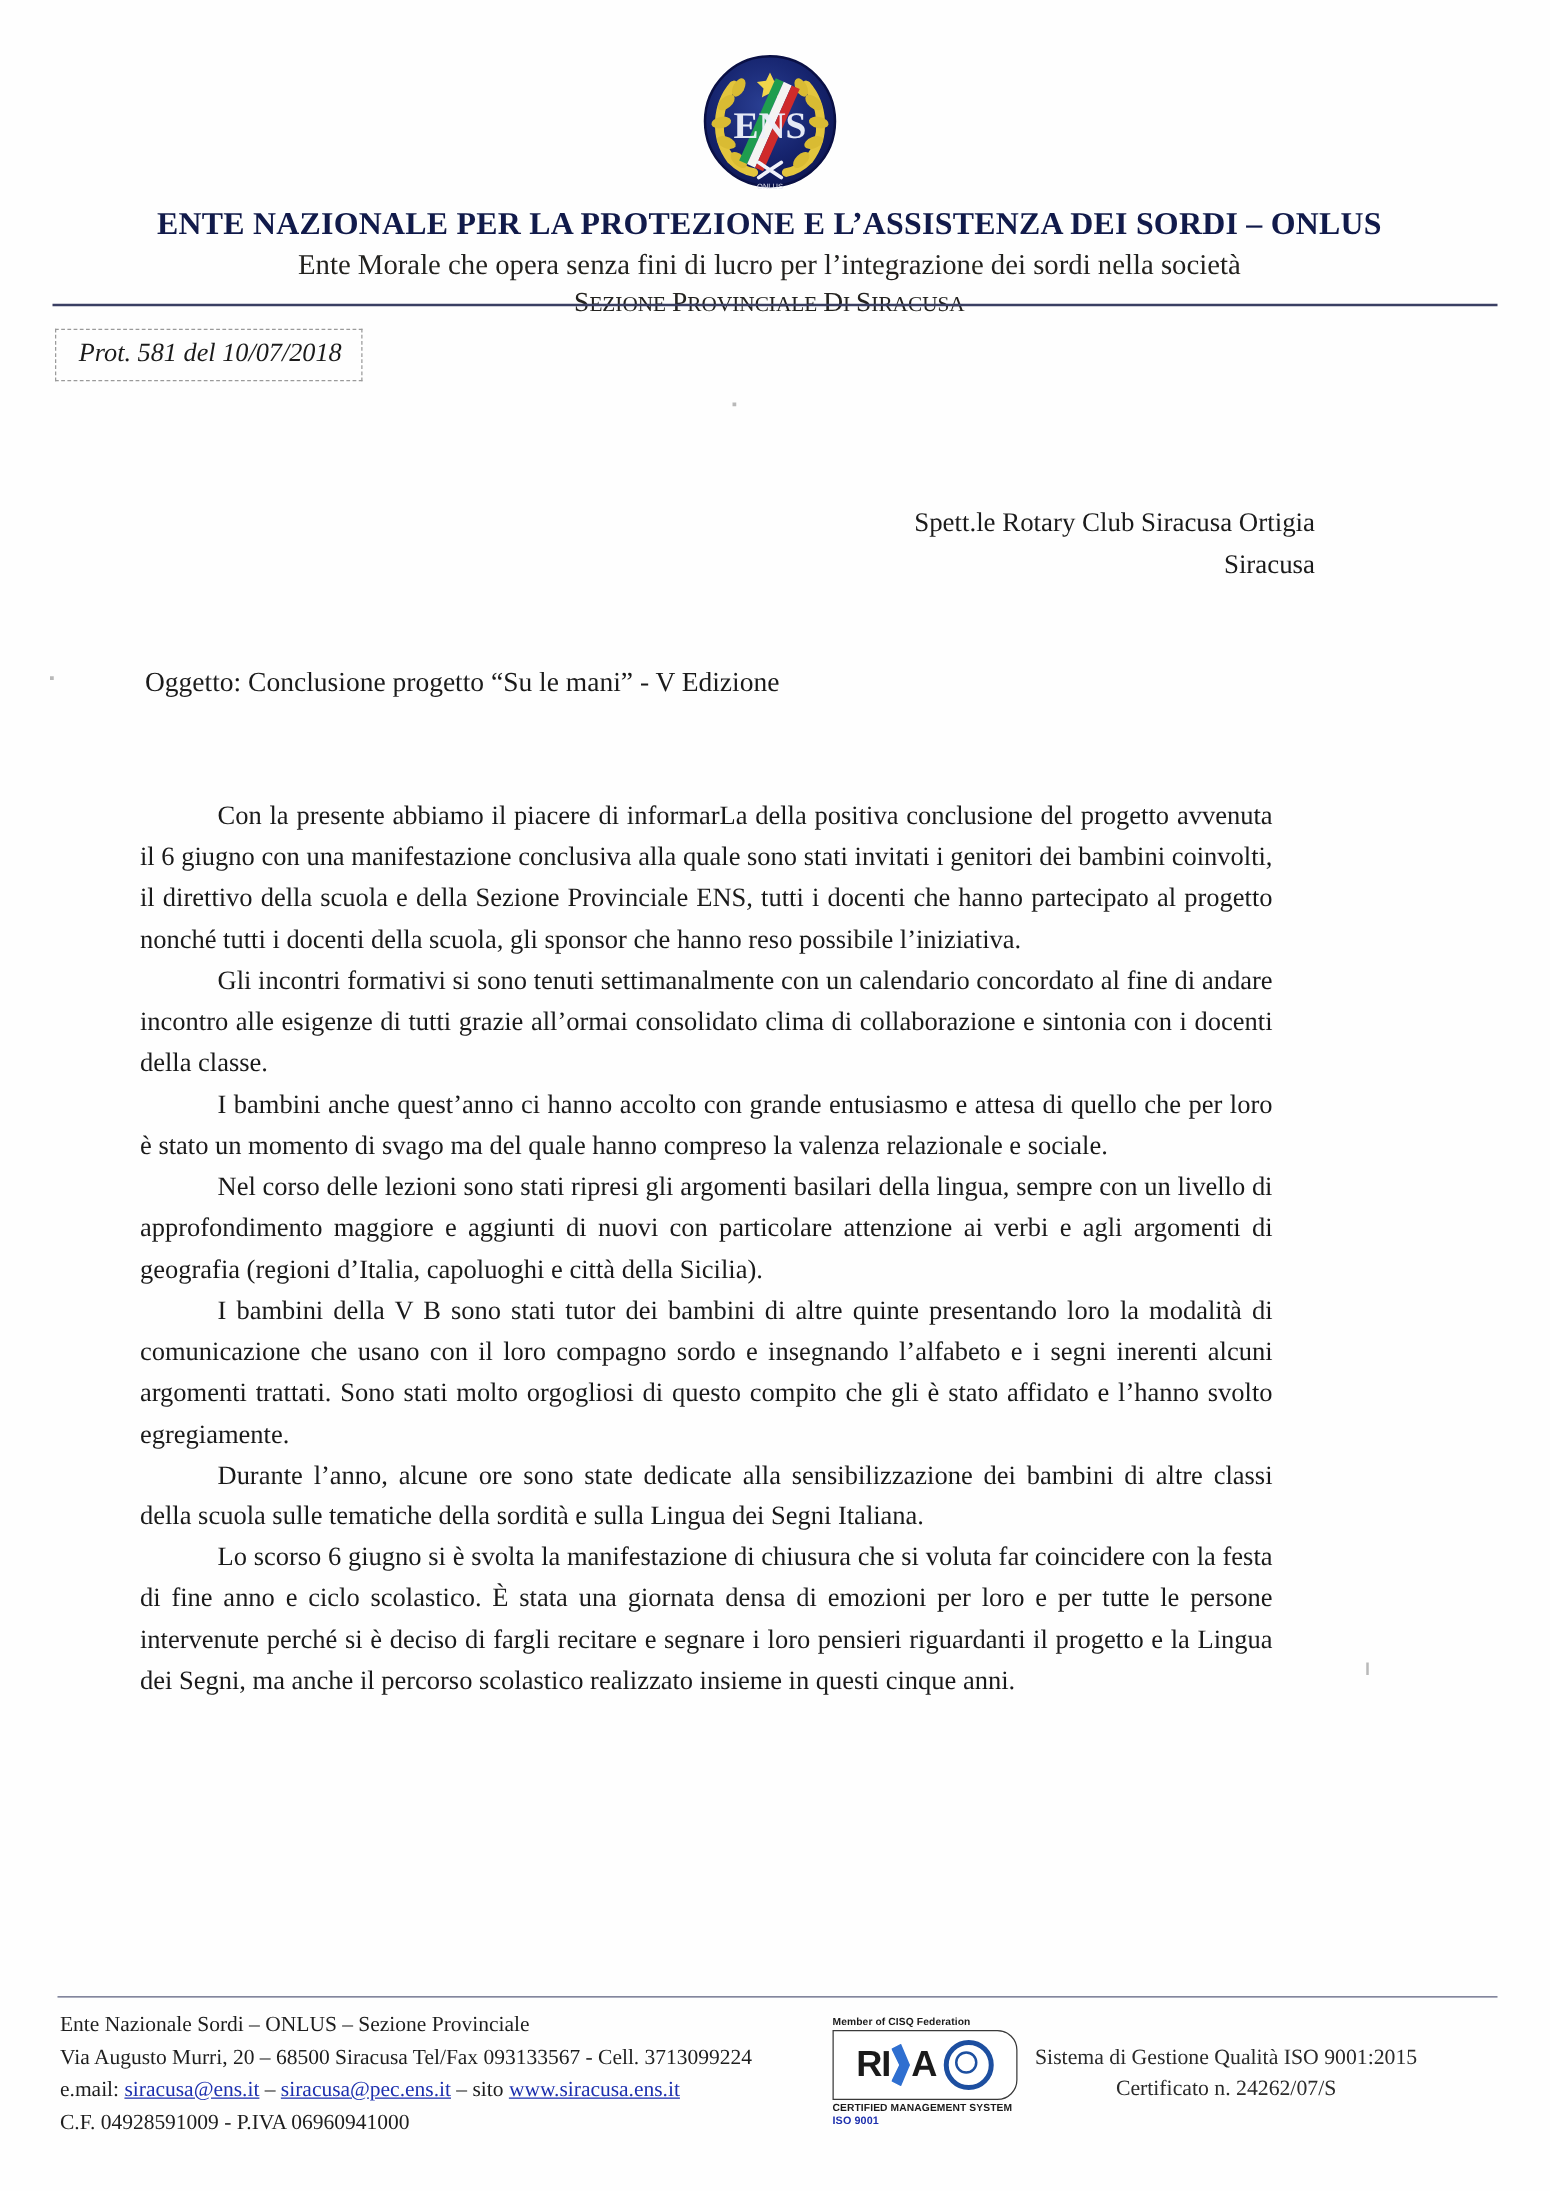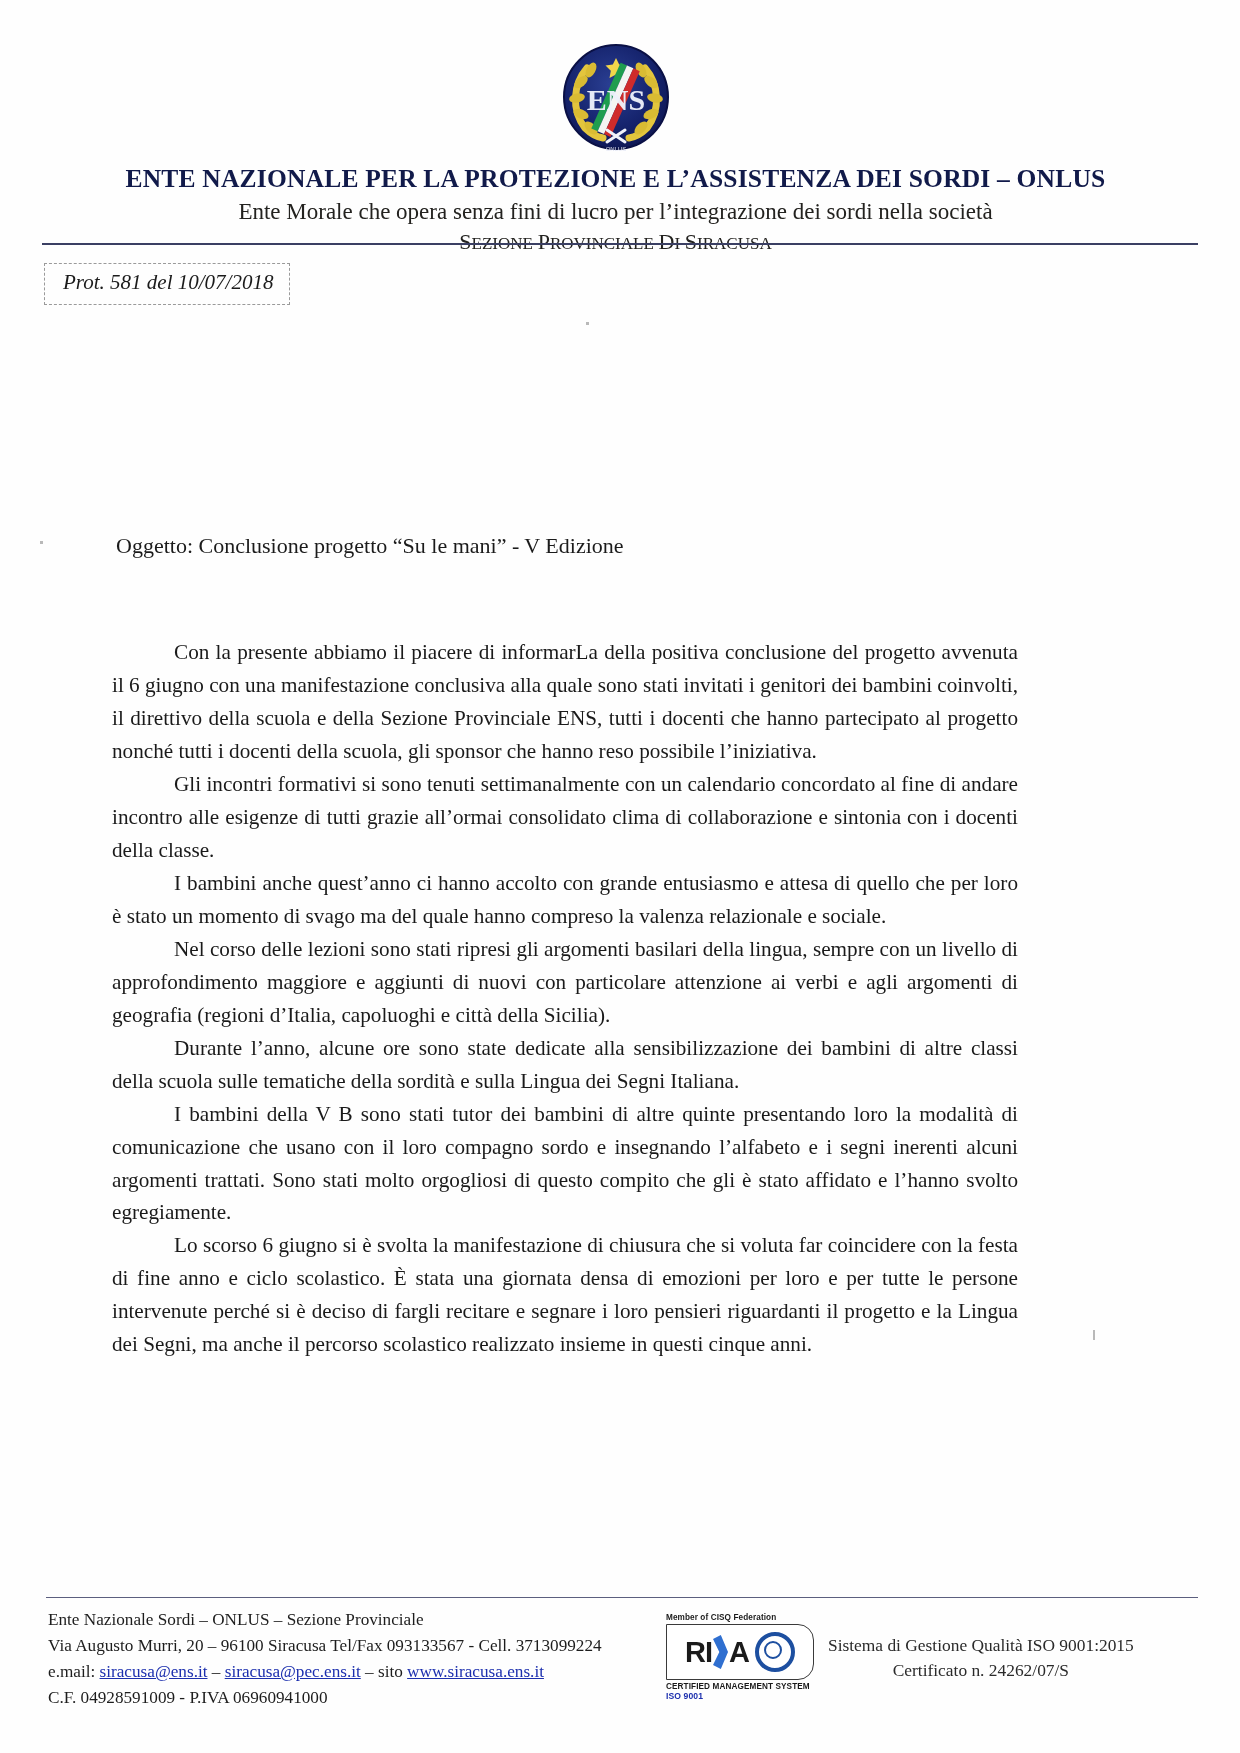--- a/index.html
+++ b/index.html
@@ -291,38 +291,42 @@
       <span><span style="font-size:22px">S</span><span style="font-size:17px">EZIONE</span> <span style="font-size:22px">P</span><span style="font-size:17px">ROVINCIALE</span> <span style="font-size:22px">D</span><span style="font-size:17px">I</span> <span style="font-size:22px">S</span><span style="font-size:17px">IRACUSA</span></span>
     </div>
   </div>
 
   <div class="rule-top"></div>
 
   <div class="prot-box">
     <span>Prot.  581 del 10/07/2018</span>
   </div>
 
+  <div class="recipient">
+    <div>Spett.le Rotary Club Siracusa Ortigia</div>
+    <div>Siracusa</div>
+  </div>
 
   <div class="subject">Oggetto: Conclusione progetto “Su le mani” - V Edizione</div>
 
   <div class="body-text">
     <p>Con la presente abbiamo il piacere di informarLa della positiva conclusione del progetto avvenuta il 6 giugno con una manifestazione conclusiva alla quale sono stati invitati i genitori dei bambini coinvolti, il direttivo della scuola e della Sezione Provinciale ENS, tutti i docenti che hanno partecipato al progetto nonché tutti i docenti della scuola, gli sponsor che hanno reso possibile l’iniziativa.</p>
     <p>Gli incontri formativi si sono tenuti settimanalmente con un calendario concordato al fine di andare incontro alle esigenze di tutti grazie all’ormai consolidato clima di collaborazione e sintonia con i docenti della classe.</p>
     <p>I bambini anche quest’anno ci hanno accolto con grande entusiasmo e attesa di quello che per loro è stato un momento di svago ma del quale hanno compreso la valenza relazionale e sociale.</p>
     <p>Nel corso delle lezioni sono stati ripresi gli argomenti basilari della lingua, sempre con un livello di approfondimento maggiore e aggiunti di nuovi con particolare attenzione ai verbi e agli argomenti di geografia (regioni d’Italia, capoluoghi e città della Sicilia).</p>
+    <p>I bambini della V B sono stati tutor dei bambini di altre quinte presentando loro la modalità di comunicazione che usano con il loro compagno sordo e insegnando l’alfabeto e i segni inerenti alcuni argomenti trattati. Sono stati molto orgogliosi di questo compito che gli è stato affidato e l’hanno svolto egregiamente.</p>
     <p>Durante l’anno, alcune ore sono state dedicate alla sensibilizzazione dei bambini di altre classi della scuola sulle tematiche della sordità e sulla Lingua dei Segni Italiana.</p>
-    <p>I bambini della V B sono stati tutor dei bambini di altre quinte presentando loro la modalità di comunicazione che usano con il loro compagno sordo e insegnando l’alfabeto e i segni inerenti alcuni argomenti trattati. Sono stati molto orgogliosi di questo compito che gli è stato affidato e l’hanno svolto egregiamente.</p>
     <p>Lo scorso 6 giugno si è svolta la manifestazione di chiusura che si voluta far coincidere con la festa di fine anno e ciclo scolastico. È stata una giornata densa di emozioni per loro e per tutte le persone intervenute perché si è deciso di fargli recitare e segnare i loro pensieri riguardanti il progetto e la Lingua dei Segni, ma anche il percorso scolastico realizzato insieme in questi cinque anni.</p>
   </div>
 
   <div class="rule-bottom"></div>
 
   <div class="footer">
     <div>Ente Nazionale Sordi – ONLUS – Sezione Provinciale</div>
-    <div>Via Augusto Murri, 20 – 96100 Siracusa Tel/Fax 093133567 - Cell. 3713099224</div>
+    <div>Via Augusto Murri, 20 – 68500 Siracusa Tel/Fax 093133567 - Cell. 3713099224</div>
     <div>
       <span>e.mail: </span><span class="link">siracusa@ens.it</span><span> – </span><span class="link">siracusa@pec.ens.it</span><span> – sito </span><span class="link">www.siracusa.ens.it</span>
     </div>
     <div>C.F. 04928591009 - P.IVA 06960941000</div>
   </div>
 
   <div class="cert-block">
     <div class="rina-logo">
       <div class="cisq-line">Member of CISQ Federation</div>
       <div class="rina-box">

